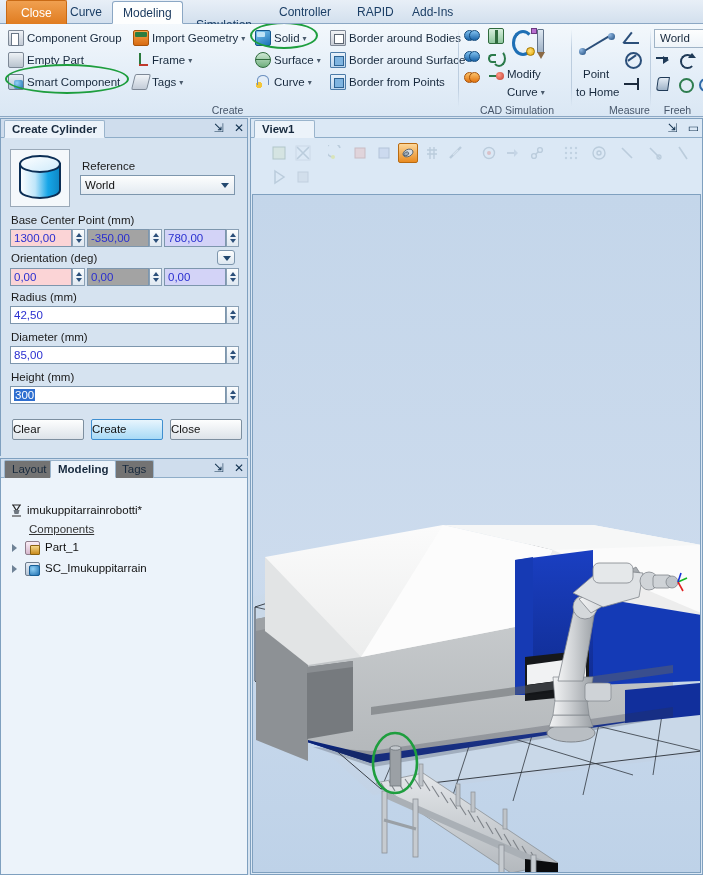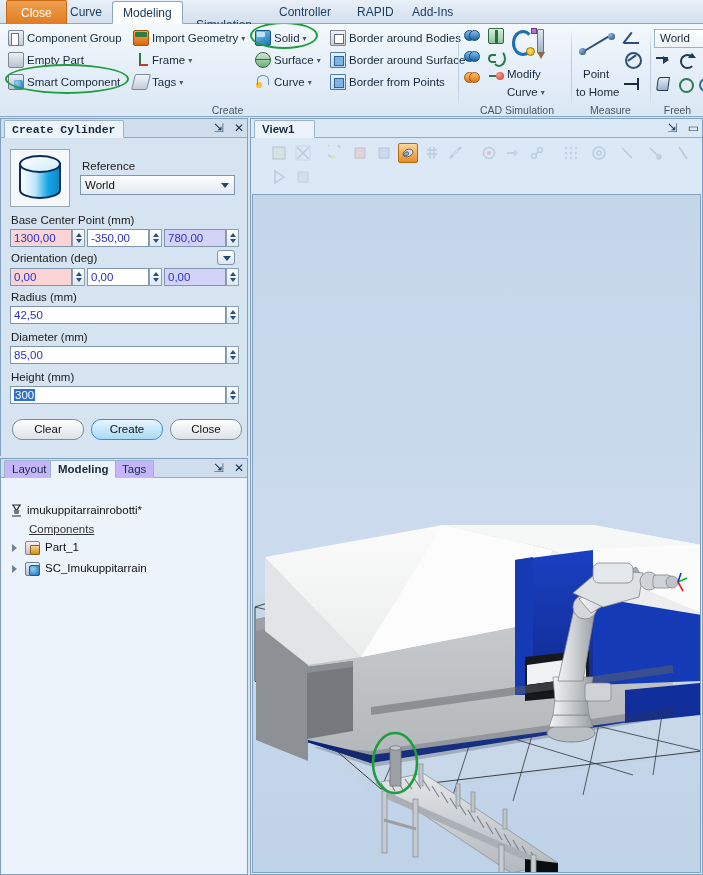--- a/index.html
+++ b/index.html
@@ -168,36 +168,36 @@
 
   
   .panel {
     position:absolute;
     background:#d6e3f0;
     border:1px solid #7fa0bf;
   }
   .panel-tabrow { position:relative; height:19px; background:#cfdded;
                   border-bottom:1px solid #8fadc8; }
   .ptab { position:absolute; top:1px; height:18px; line-height:17px; padding:0 7px;
-          font-size:11.5px; color:#17293d; background:#c4b5fd;
+          font-size:11.5px; color:#17293d; background:#737373;
           border:1px solid #9ab4cc; border-bottom:none; border-radius:2px 2px 0 0; }
   .ptab.sel { background:#ecf3fa; font-weight:bold; border-bottom:1px solid #ecf3fa; z-index:2;}
   .ptools { position:absolute; right:3px; top:2px; }
   .ptools span { display:inline-block; margin-left:7px; font-size:12px; color:#11314f; cursor:default;}
 
   .pbody { position:relative; background:#d6e3f0; }
 
   .fieldlabel { position:absolute; font-size:11.5px; color:#1b1b1b; }
   .inp {
     position:absolute; height:18px; border:1px solid #7d96ad;
     background:#fff; font-size:11.5px; color:#2a2fd0; line-height:16px;
     padding-left:3px; font-family:"Liberation Sans", sans-serif;
   }
   .inp.px { background:#fbd4d6; }
-  .inp.gr { background:#ffffff; }
+  .inp.gr { background:#a3a3a3; }
   .inp.bl { background:#d3d3f7; }
   .spin { position:absolute; width:13px; height:18px; border:1px solid #8aa0b5;
           background:linear-gradient(#fbfdfe,#dfe8f1); }
   .spin:before, .spin:after { content:""; position:absolute; left:3px; width:0; height:0;
           border-left:3px solid transparent; border-right:3px solid transparent; }
   .spin:before { top:3px; border-bottom:4px solid #2b4f7a; }
   .spin:after  { bottom:3px; border-top:4px solid #2b4f7a; }
 
   .cylicon { position:absolute; width:60px; height:58px; background:#f4f8fb;
              border:1px solid #9aa9b8; }
@@ -207,21 +207,21 @@
   .ddown .arw { position:absolute; right:5px; top:7px; width:0;height:0;
            border-left:4px solid transparent;border-right:4px solid transparent;
            border-top:5px solid #23486f; }
   .orientbtn { position:absolute; width:18px; height:15px; border:1px solid #7d96ad;
            background:linear-gradient(#fdfefe,#dde7f0); border-radius:3px; }
   .orientbtn:after { content:""; position:absolute; left:5px; top:5px; width:0;height:0;
            border-left:4px solid transparent;border-right:4px solid transparent;
            border-top:5px solid #23486f; }
   .btn { position:absolute; height:21px; border:1px solid #7d8f9f;
          background:linear-gradient(#fdfefe,#dde3e9); font-size:11.5px; color:#111;
-         text-align:center; line-height:19px; border-radius:10px; }
+         line-height:19px; border-radius:2px; }
   .btn.default { border:1px solid #3f8fd0; background:linear-gradient(#e8f5fd,#a8daf6); }
 
   .treerow { position:absolute; font-size:11.5px; color:#111; white-space:nowrap; }
   .tri { position:absolute; width:0;height:0; border-top:4px solid transparent;
          border-bottom:4px solid transparent; border-left:5px solid #6f8296; }
   .tico { position:absolute; width:15px; height:14px; }
   .tico.part { background:linear-gradient(#fbeef6,#d6b7cd); border:1px solid #8f7d8a; border-radius:2px;}
   .tico.part:after{content:"";position:absolute;right:-1px;bottom:-1px;width:8px;height:8px;
          background:linear-gradient(#f6d78a,#c98b1d);border:1px solid #8a6210;border-radius:1px;}
   .tico.sc { background:linear-gradient(#e7eef6,#b4c4d6); border:1px solid #6d7c8d; border-radius:2px;}
@@ -330,21 +330,21 @@
       </div>
       <div class="ritem" style="left:47px;top:40px;font-size:11.5px;">Modify</div>
       <div class="ritem" style="left:47px;top:58px;font-size:11.5px;">
         <span>Curve</span><span class="caret">▾</span>
       </div>
       <div class="glabel">CAD Simulation</div>
     </div>
 
     <div class="rsep" style="left:571px;"></div>
 
-    <div class="rgroup" style="left:573px;width:75px;">
+    <div class="rgroup" style="left:573px;width:75px;padding-left:19px;">
       <div class="measline" style="left:2px;top:5px;">
         <div class="ml">
             <div class="d1"></div>
             <div class="d2"></div>
           </div>
       </div>
       <div class="ritem" style="left:10px;top:40px;">Point</div>
       <div class="ritem" style="left:3px;top:58px;">to Home</div>
 
       <div class="mi mi-ang" style="left:50px;top:6px;"></div>
@@ -365,21 +365,21 @@
       <div class="fh fh-gear2" style="left:46px;top:52px;"></div>
       <div class="glabel">Freeh</div>
     </div>
 
     <div class="hl-ellipse" style="left:5px;top:40px;width:124px;height:30px;"></div>
     <div class="hl-ellipse" style="left:250px;top:-2px;width:68px;height:27px;"></div>
   </div>
 
   <div class="panel" style="left:0;top:118px;width:248px;height:338px;">
     <div class="panel-tabrow">
-      <div class="ptab sel" style="left:3px;font-family:Liberation Mono, monospace;">Create Cylinder</div>
+      <div class="ptab sel" style="left:3px;">Create Cylinder</div>
       <div class="ptools">
         <span>⇲</span>
         <span>✕</span>
       </div>
     </div>
 
     <div class="pbody" style="height:318px;">
 
       <div class="cylicon" style="left:9px;top:11px;">
         <svg width="58" height="56" viewBox="0 0 58 56">

